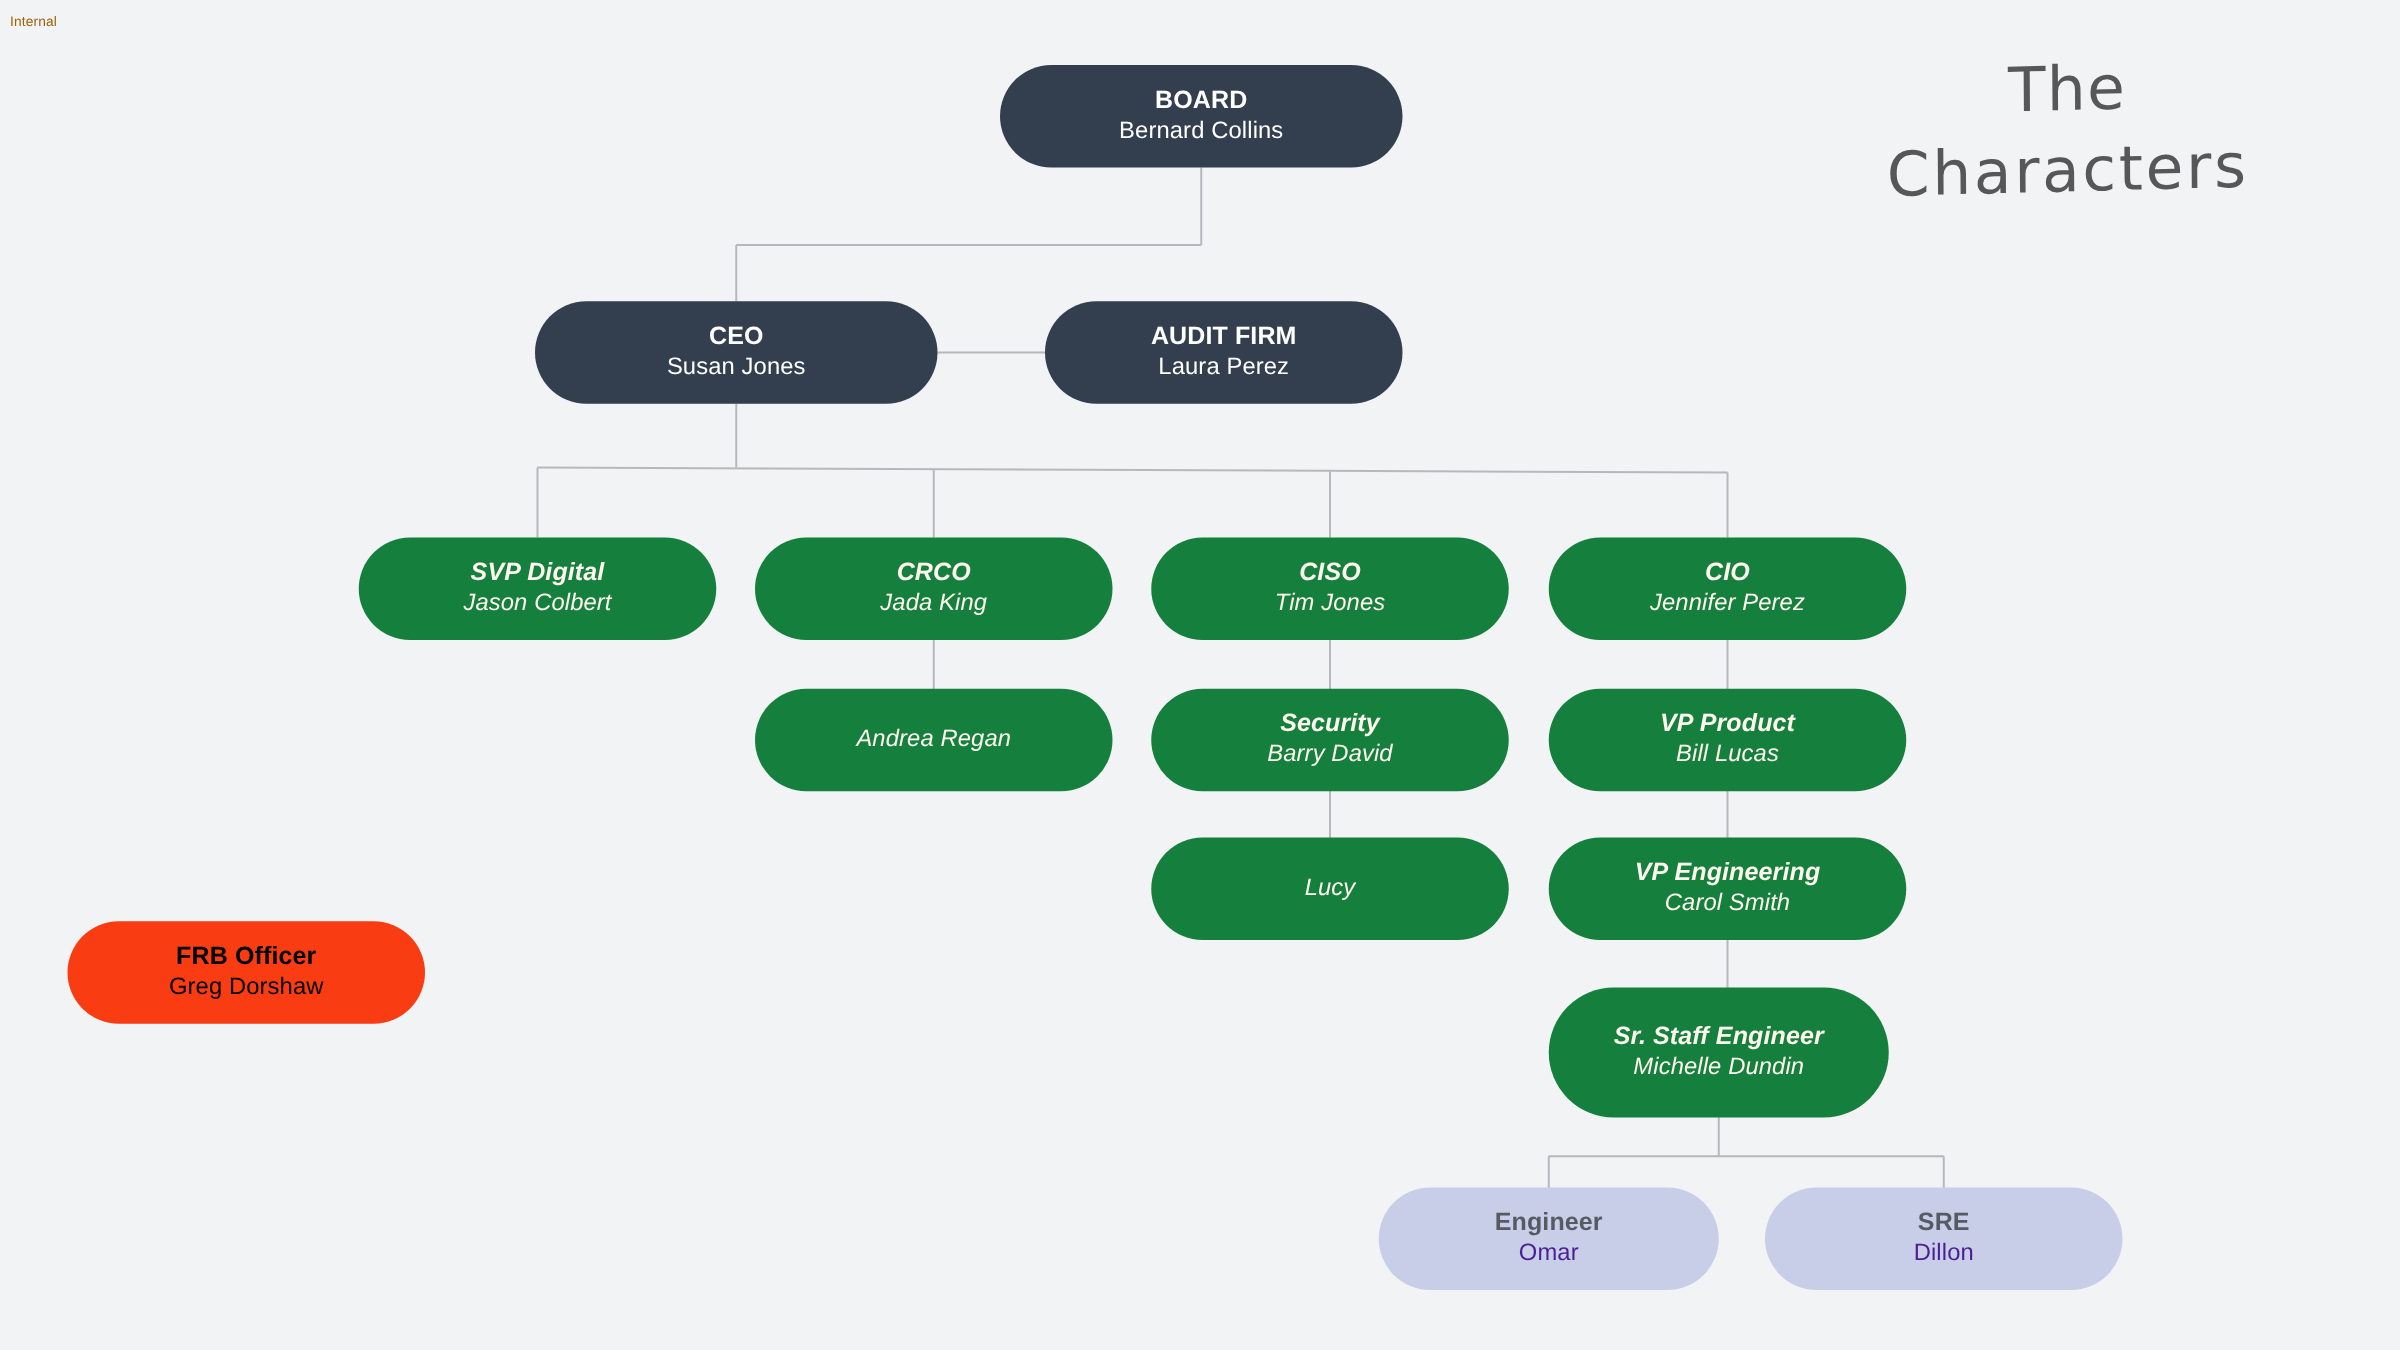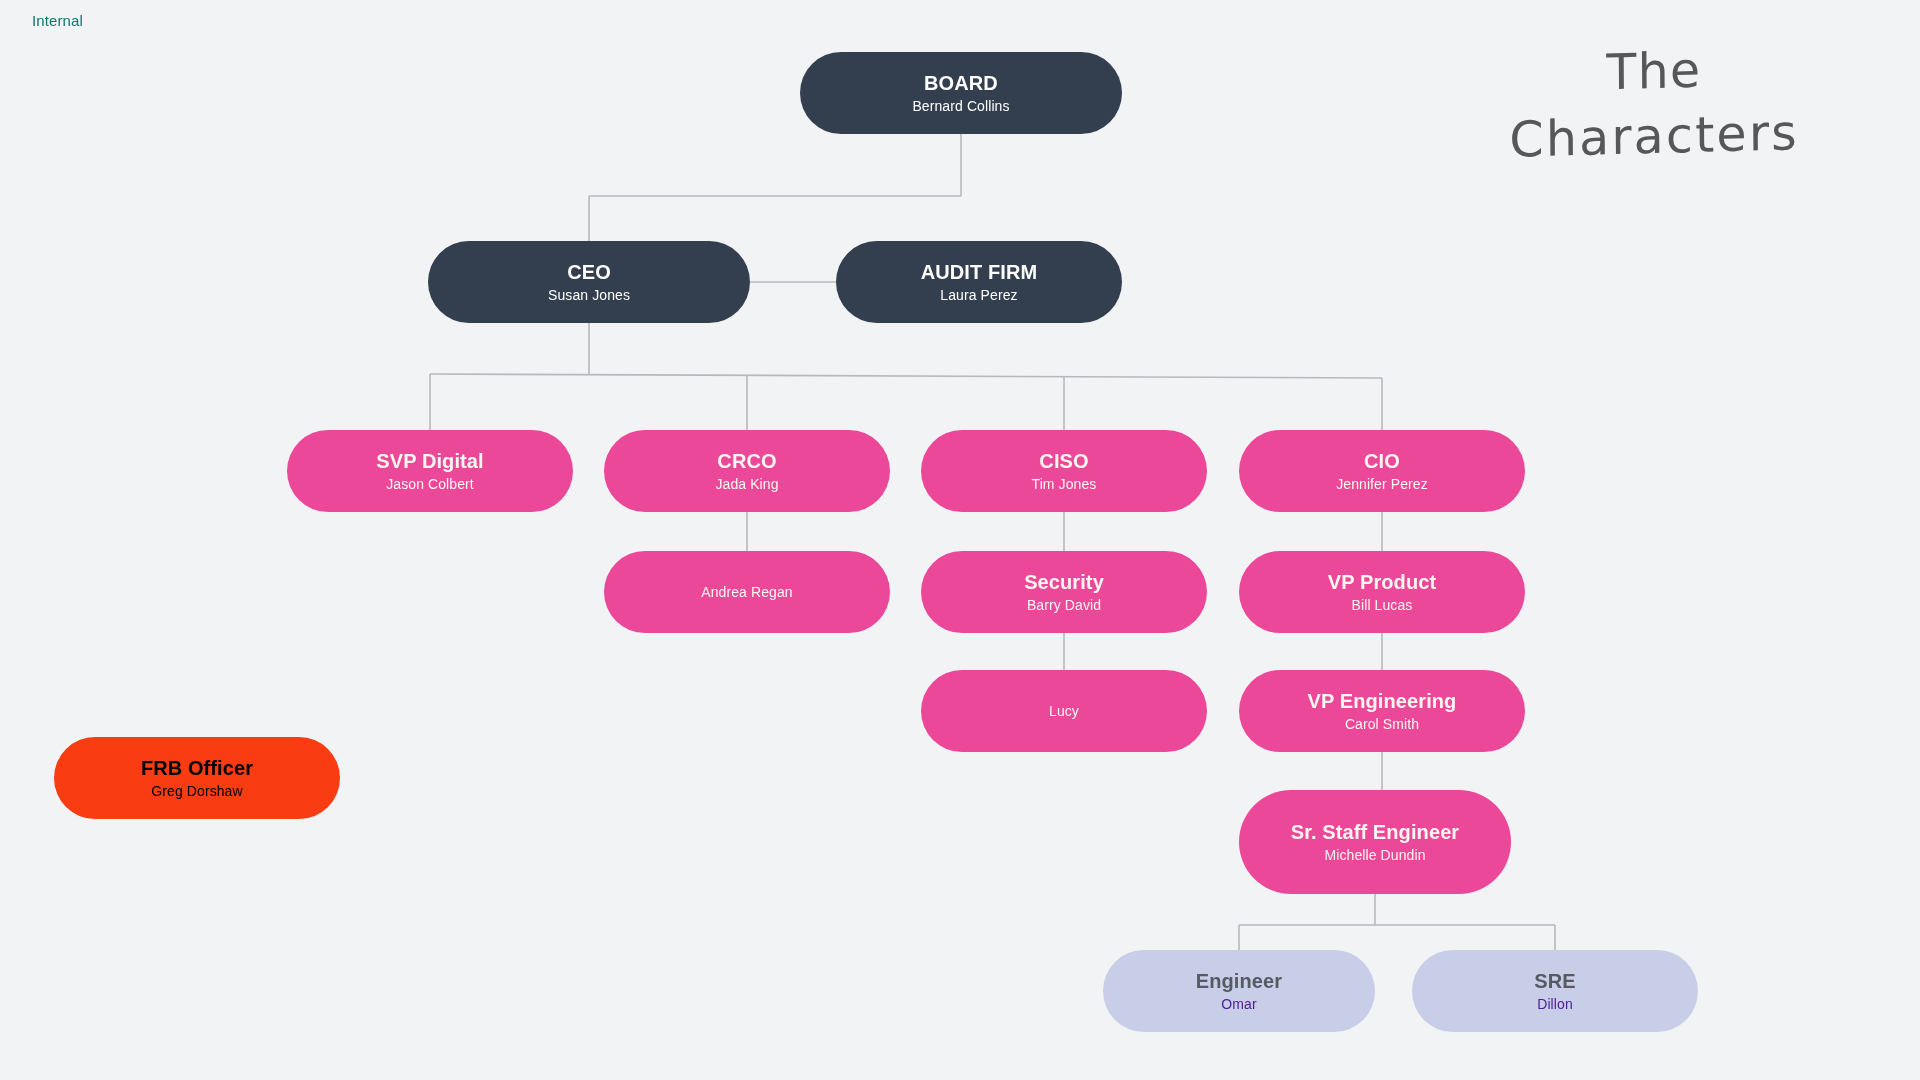--- a/index.html
+++ b/index.html
@@ -17,26 +17,25 @@
     height: 1080px;
     background: #f1f3f5;
     overflow: hidden;
   }
 
   
   .marking {
     position: absolute;
     left: 8px;
     top: 12px;
-    font-size: 15px;
-    color: #0f766e;
+    font-size: 11px;
+    color: #a16207;
     font-family: "Liberation Sans", sans-serif;
     letter-spacing: 0.1px;
     white-space: nowrap;
-    margin-left: 24px;
   }
 
   
   .title {
     position: absolute;
     right: 56px;
     top: 40px;
     width: 420px;
     text-align: center;
     color: #555759;
@@ -78,30 +77,30 @@
   }
   .node .t {
     font-weight: bold;
     font-size: 20px;
     line-height: 1.27;
     letter-spacing: 0.1px;
     white-space: nowrap;
   }
   .node .n {
     font-weight: normal;
-    font-size: 14px;
+    font-size: 19px;
     line-height: 1.3;
     letter-spacing: 0.1px;
     white-space: nowrap;
   }
   .node .t:empty { display: none; }
   .node .n:empty { display: none; }
 
   .node.dark  { background: #333e4e; color: #ffffff; }
-  .node.orange{ background: #ec4899; color: #fff6ee; }
+  .node.orange{ background: #15803d; color: #fff6ee; font-style: italic; }
   .node.red   { background: #f93c11; color: #000000; }
   .node.lav   { background: #c8cde8; color: #5d6068; }
   .node.lav .t { color: #565a63; }
   .node.lav .n { color: #4c1d95; }
 </style>
 </head>
 <body>
 
 <div id="canvas">
 

